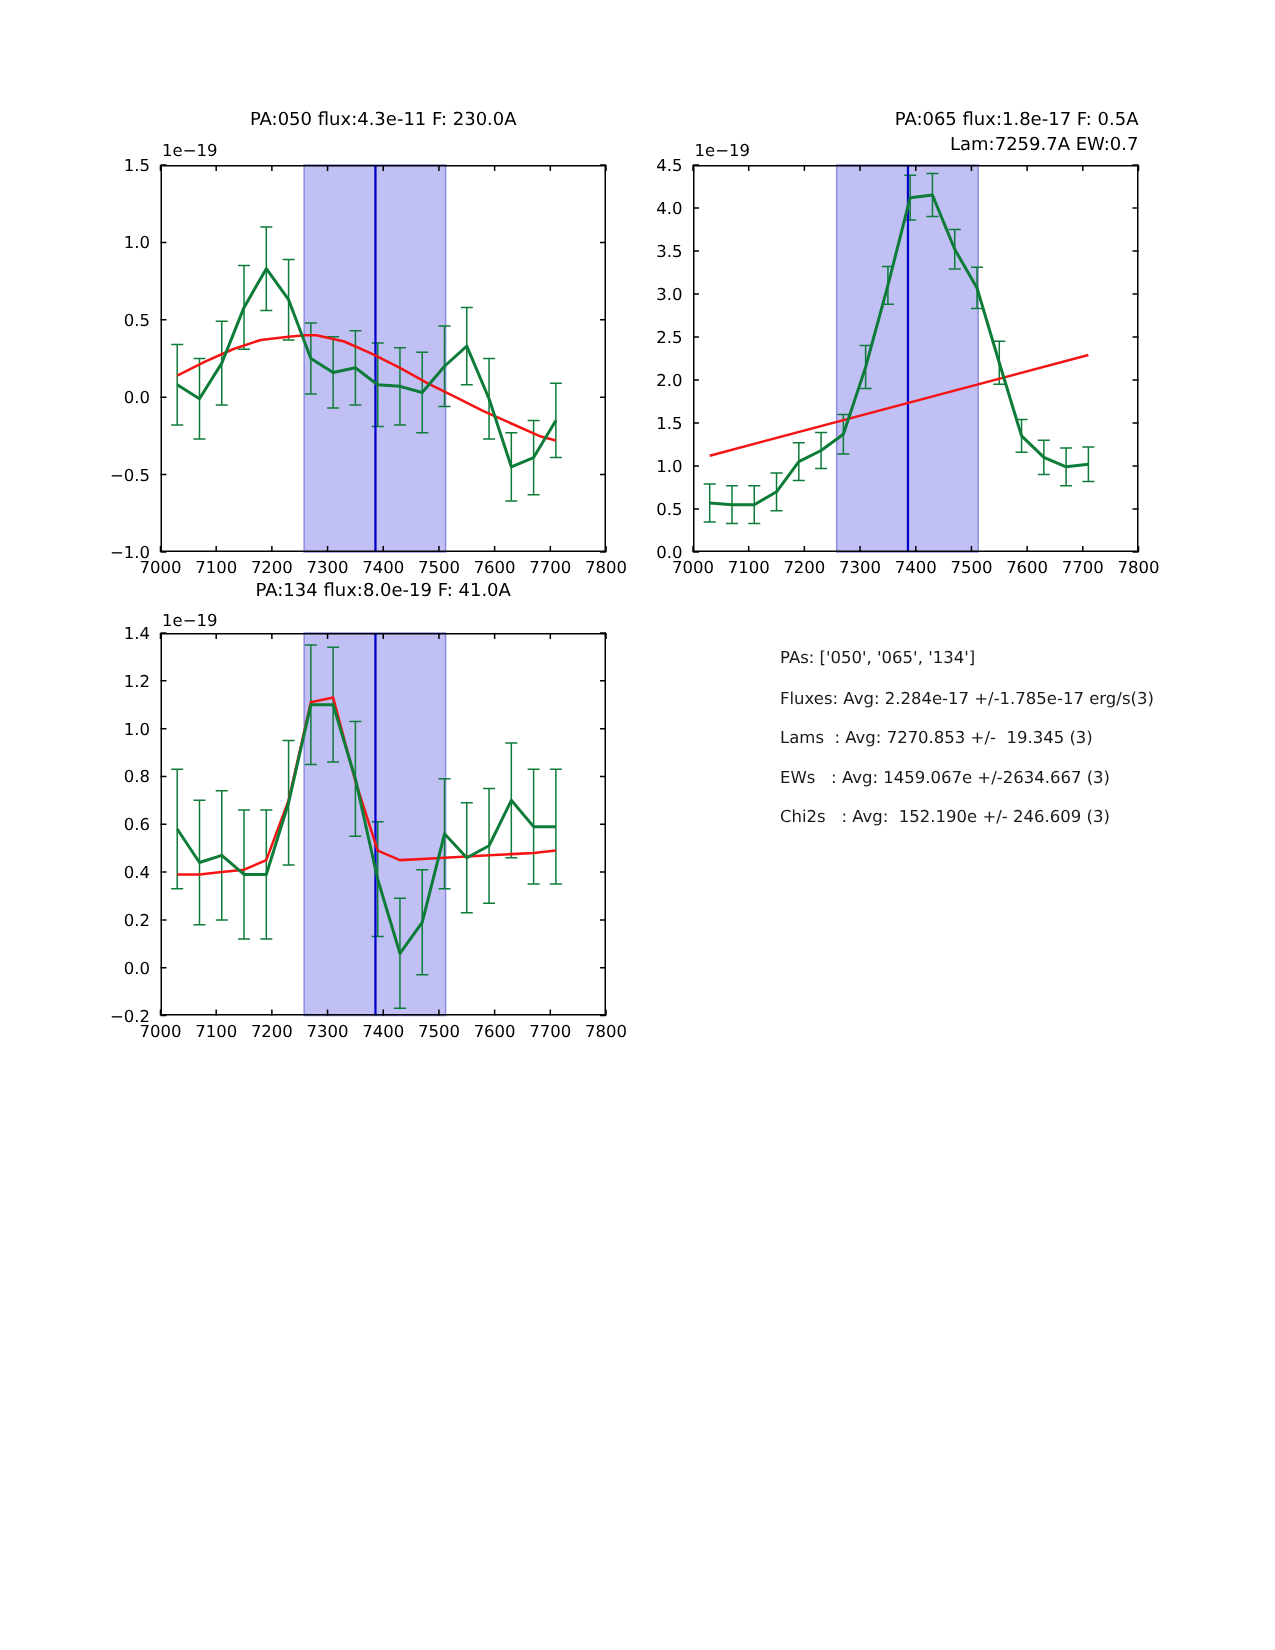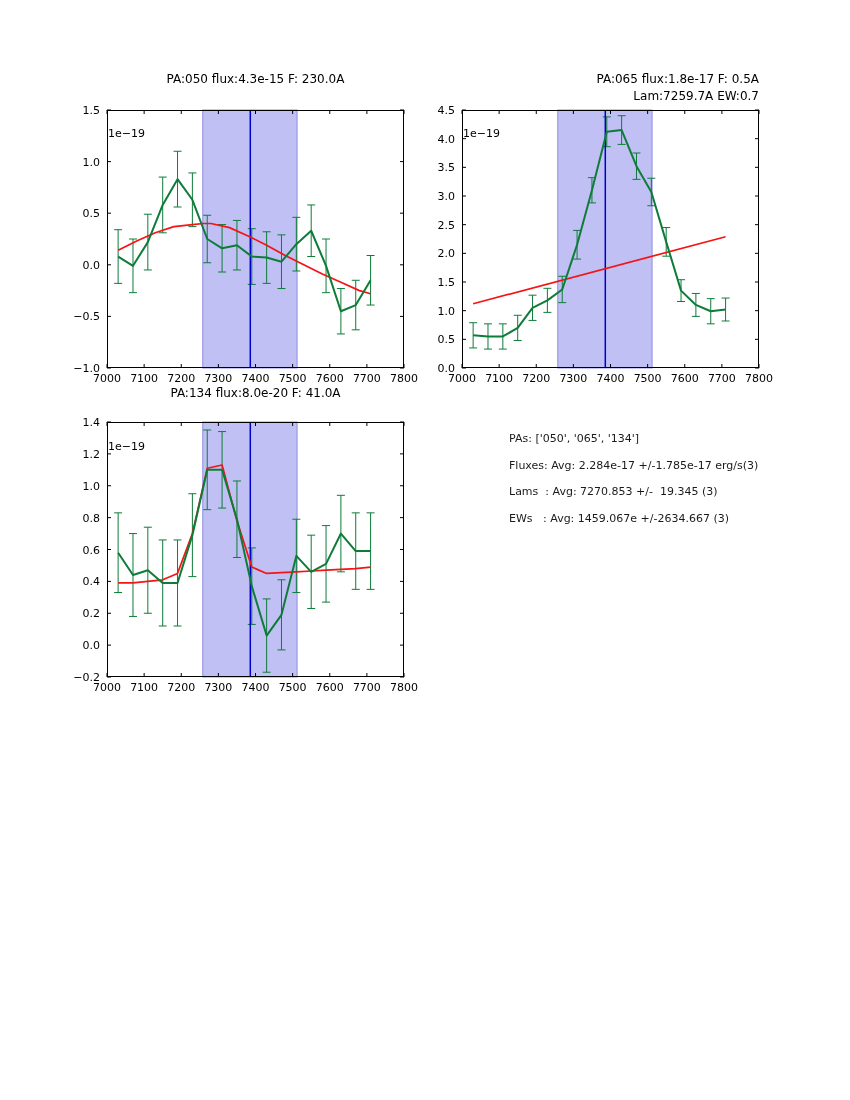--- a/index.html
+++ b/index.html
@@ -1,30 +1,30 @@
 <!DOCTYPE html>
 <html><head>
 <meta charset="utf-8">
 <style>
   html,body{margin:0;padding:0;background:#ffffff;}
   #figure{position:relative;width:850px;height:1100px;background:#ffffff;
           font-family:"DejaVu Sans","Liberation Sans",sans-serif;color:#000;overflow:hidden;}
   .plot-title{position:absolute;text-align:center;font-size:12px;line-height:17px;color:#000;}
-  .offset-label{position:absolute;font-size:11px;color:#000;margin-top:33px;}
+  .offset-label{position:absolute;font-size:11px;color:#000;}
   svg.axes{position:absolute;overflow:visible;}
   #stats{position:absolute;left:509px;top:432px;font-size:11px;color:#1a1a1a;}
-  #stats .stat-line{white-space:pre;height:26.5px;line-height:13px;}
+  #stats .stat-line{white-space:pre;height:26.5px;line-height:13px;margin-left:11px;}
 </style>
 </head>
 <body>
 
 <div id="figure">
 
   <div class="plot-title" style="left:107px;top:71px;width:297px;">
-    <div>PA:050 flux:4.3e-15 F: 230.0A</div>
+    <div>PA:050 flux:4.3e-11 F: 230.0A</div>
   </div>
   <div class="offset-label" style="left:108px;top:94px;">1e−19</div>
   <svg class="axes" width="297" height="258" style="left:107px;top:110px;">
       <rect x="95.7825" y="0" width="94.29750000000001" height="258" fill="#c0c0f4" stroke="#8d8de0" stroke-width="1"></rect>
       <path d="M11.1375 119.71199999999999L11.1375 173.37599999999998M7.137499999999999 119.71199999999999L15.1375 119.71199999999999M7.137499999999999 173.37599999999998L15.1375 173.37599999999998M25.987499999999997 129L25.987499999999997 182.664M21.987499999999997 129L29.987499999999997 129M21.987499999999997 182.664L29.987499999999997 182.664M40.837500000000006 104.232L40.837500000000006 159.95999999999998M36.837500000000006 104.232L44.837500000000006 104.232M36.837500000000006 159.95999999999998L44.837500000000006 159.95999999999998M55.6875 67.08000000000001L55.6875 122.80799999999999M51.6875 67.08000000000001L59.6875 67.08000000000001M51.6875 122.80799999999999L59.6875 122.80799999999999M70.5375 41.27999999999997L70.5375 97.00800000000001M66.5375 41.27999999999997L74.5375 41.27999999999997M66.5375 97.00800000000001L74.5375 97.00800000000001M85.38749999999999 62.952L85.38749999999999 116.61599999999999M81.38749999999999 62.952L89.38749999999999 62.952M81.38749999999999 116.61599999999999L89.38749999999999 116.61599999999999M100.23750000000001 105.26400000000001L100.23750000000001 152.736M96.23750000000001 105.26400000000001L104.23750000000001 105.26400000000001M96.23750000000001 152.736L104.23750000000001 152.736M115.0875 114.55199999999999L115.0875 162.024M111.0875 114.55199999999999L119.0875 114.55199999999999M111.0875 162.024L119.0875 162.024M129.9375 110.424L129.9375 159.95999999999998M125.9375 110.424L133.9375 110.424M125.9375 159.95999999999998L133.9375 159.95999999999998M144.7875 118.67999999999998L144.7875 174.40800000000002M140.7875 118.67999999999998L148.7875 118.67999999999998M140.7875 174.40800000000002L148.7875 174.40800000000002M159.6375 121.77599999999998L159.6375 173.37599999999998M155.6375 121.77599999999998L163.6375 121.77599999999998M155.6375 173.37599999999998L163.6375 173.37599999999998M174.4875 124.87199999999999L174.4875 178.536M170.4875 124.87199999999999L178.4875 124.87199999999999M170.4875 178.536L178.4875 178.536M189.33749999999998 107.328L189.33749999999998 160.99200000000002M185.33749999999998 107.328L193.33749999999998 107.328M185.33749999999998 160.99200000000002L193.33749999999998 160.99200000000002M204.1875 94.94399999999999L204.1875 146.54399999999998M200.1875 94.94399999999999L208.1875 94.94399999999999M200.1875 146.54399999999998L208.1875 146.54399999999998M219.03750000000002 129L219.03750000000002 182.664M215.03750000000002 129L223.03750000000002 129M215.03750000000002 182.664L223.03750000000002 182.664M233.8875 178.536L233.8875 223.94400000000002M229.8875 178.536L237.8875 178.536M229.8875 223.94400000000002L237.8875 223.94400000000002M248.7375 170.28L248.7375 219.816M244.7375 170.28L252.7375 170.28M244.7375 219.816L252.7375 219.816M263.5875 145.512L263.5875 195.048M259.5875 145.512L267.5875 145.512M259.5875 195.048L267.5875 195.048" stroke="#0e7c39" stroke-width="1" fill="none"></path>
       <line x1="143.3025" y1="0" x2="143.3025" y2="258" stroke="#0000cc" stroke-width="1.5"></line>
       <polyline points="11.1375,140.35199999999998 29.700000000000003,131.06400000000002 48.2625,122.80799999999999 66.825,116.61599999999999 85.38749999999999,114.55199999999999 96.525,113.52000000000001 103.94999999999999,113.52000000000001 122.51249999999999,117.64800000000002 141.075,125.904 159.6375,135.192 178.2,145.512 196.7625,154.8 215.325,164.08800000000002 233.8875,172.344 252.45,180.60000000000002 263.5875,183.69600000000003" fill="none" stroke="#f41414" stroke-width="1.7" stroke-linejoin="round"></polyline>
       <polyline points="11.1375,146.54399999999998 25.987499999999997,155.832 40.837500000000006,132.096 55.6875,94.94399999999999 70.5375,69.144 85.38749999999999,89.78400000000002 100.23750000000001,129 115.0875,138.288 129.9375,135.192 144.7875,146.54399999999998 159.6375,147.576 174.4875,151.704 189.33749999999998,134.16000000000003 204.1875,120.744 219.03750000000002,155.832 233.8875,201.24 248.7375,195.048 263.5875,170.28" fill="none" stroke="#0e7c39" stroke-width="2" stroke-linejoin="round"></polyline>
       <path d="M0 0L0 4M0 258L0 254M37.125 0L37.125 4M37.125 258L37.125 254M74.25 0L74.25 4M74.25 258L74.25 254M111.375 0L111.375 4M111.375 258L111.375 254M148.5 0L148.5 4M148.5 258L148.5 254M185.625 0L185.625 4M185.625 258L185.625 254M222.75 0L222.75 4M222.75 258L222.75 254M259.875 0L259.875 4M259.875 258L259.875 254M297 0L297 4M297 258L297 254M0 258L4 258M297 258L293 258M0 206.4L4 206.4M297 206.4L293 206.4M0 154.8L4 154.8M297 154.8L293 154.8M0 103.20000000000002L4 103.20000000000002M297 103.20000000000002L293 103.20000000000002M0 51.599999999999994L4 51.599999999999994M297 51.599999999999994L293 51.599999999999994M0 0L4 0M297 0L293 0" stroke="#000000" stroke-width="1" fill="none"></path>
       <text x="0" y="272" text-anchor="middle" font-size="11" fill="#000">7000</text>
@@ -73,21 +73,21 @@
       <text x="-7" y="147.33333333333334" text-anchor="end" font-size="11" fill="#000">2.0</text>
       <text x="-7" y="118.66666666666666" text-anchor="end" font-size="11" fill="#000">2.5</text>
       <text x="-7" y="90" text-anchor="end" font-size="11" fill="#000">3.0</text>
       <text x="-7" y="61.33333333333334" text-anchor="end" font-size="11" fill="#000">3.5</text>
       <text x="-7" y="32.666666666666686" text-anchor="end" font-size="11" fill="#000">4.0</text>
       <text x="-7" y="4" text-anchor="end" font-size="11" fill="#000">4.5</text>
       <rect x="0.5" y="0.5" width="296" height="257" fill="none" stroke="#000000" stroke-width="1"></rect>
     </svg>
 
   <div class="plot-title" style="left:107px;top:385px;width:297px;">
-    <div>PA:134 flux:8.0e-20 F: 41.0A</div>
+    <div>PA:134 flux:8.0e-19 F: 41.0A</div>
   </div>
   <div class="offset-label" style="left:108px;top:407px;">1e−19</div>
   <svg class="axes" width="297" height="255" style="left:107px;top:422px;">
       <rect x="95.7825" y="0" width="94.29750000000001" height="255" fill="#c0c0f4" stroke="#8d8de0" stroke-width="1"></rect>
       <path d="M11.1375 90.84375L11.1375 170.53125M7.137499999999999 90.84375L15.1375 90.84375M7.137499999999999 170.53125L15.1375 170.53125M25.987499999999997 111.5625L25.987499999999997 194.4375M21.987499999999997 111.5625L29.987499999999997 111.5625M21.987499999999997 194.4375L29.987499999999997 194.4375M40.837500000000006 105.1875L40.837500000000006 191.25M36.837500000000006 105.1875L44.837500000000006 105.1875M36.837500000000006 191.25L44.837500000000006 191.25M55.6875 117.93749999999997L55.6875 204M51.6875 117.93749999999997L59.6875 117.93749999999997M51.6875 204L59.6875 204M70.5375 117.93749999999997L70.5375 204M66.5375 117.93749999999997L74.5375 117.93749999999997M66.5375 204L74.5375 204M85.38749999999999 71.71875L85.38749999999999 154.59375M81.38749999999999 71.71875L89.38749999999999 71.71875M81.38749999999999 154.59375L89.38749999999999 154.59375M100.23750000000001 7.968749999999972L100.23750000000001 87.65624999999997M96.23750000000001 7.968749999999972L104.23750000000001 7.968749999999972M96.23750000000001 87.65624999999997L104.23750000000001 87.65624999999997M115.0875 9.562499999999972L115.0875 86.06249999999997M111.0875 9.562499999999972L119.0875 9.562499999999972M111.0875 86.06249999999997L119.0875 86.06249999999997M129.9375 58.96875L129.9375 135.46875M125.9375 58.96875L133.9375 58.96875M125.9375 135.46875L133.9375 135.46875M144.7875 125.90624999999997L144.7875 202.40625M140.7875 125.90624999999997L148.7875 125.90624999999997M140.7875 202.40625L148.7875 202.40625M159.6375 176.90625L159.6375 250.21875M155.6375 176.90625L163.6375 176.90625M155.6375 250.21875L163.6375 250.21875M174.4875 157.78124999999997L174.4875 227.90625M170.4875 157.78124999999997L178.4875 157.78124999999997M170.4875 227.90625L178.4875 227.90625M189.33749999999998 97.21875L189.33749999999998 170.53125M185.33749999999998 97.21875L193.33749999999998 97.21875M185.33749999999998 170.53125L193.33749999999998 170.53125M204.1875 113.15624999999997L204.1875 186.46875M200.1875 113.15624999999997L208.1875 113.15624999999997M200.1875 186.46875L208.1875 186.46875M219.03750000000002 103.59375L219.03750000000002 180.09375M215.03750000000002 103.59375L223.03750000000002 103.59375M215.03750000000002 180.09375L223.03750000000002 180.09375M233.8875 73.3125L233.8875 149.8125M229.8875 73.3125L237.8875 73.3125M229.8875 149.8125L237.8875 149.8125M248.7375 90.84375L248.7375 167.34375M244.7375 90.84375L252.7375 90.84375M244.7375 167.34375L252.7375 167.34375M263.5875 90.84375L263.5875 167.34375M259.5875 90.84375L267.5875 90.84375M259.5875 167.34375L267.5875 167.34375" stroke="#0e7c39" stroke-width="1" fill="none"></path>
       <line x1="143.3025" y1="0" x2="143.3025" y2="255" stroke="#0000cc" stroke-width="1.5"></line>
       <polyline points="11.1375,160.96875 25.987499999999997,160.96875 40.837500000000006,159.37499999999997 55.6875,157.78125 70.5375,151.40625 85.38749999999999,111.5625 100.23750000000001,46.21874999999997 115.0875,43.03125000000003 129.9375,98.8125 144.7875,145.03125 159.6375,151.40625 174.4875,150.609375 189.33749999999998,149.8125 204.1875,149.015625 219.03750000000002,148.21875 233.8875,147.421875 248.7375,146.625 263.5875,145.03125" fill="none" stroke="#f41414" stroke-width="1.7" stroke-linejoin="round"></polyline>
       <polyline points="11.1375,130.6875 25.987499999999997,153 40.837500000000006,148.21875 55.6875,160.96875 70.5375,160.96875 85.38749999999999,113.15625 100.23750000000001,47.81249999999997 115.0875,47.81249999999997 129.9375,97.21875 144.7875,164.15625 159.6375,213.5625 174.4875,192.84375 189.33749999999998,133.875 204.1875,149.8125 219.03750000000002,141.84375 233.8875,111.5625 248.7375,129.09375 263.5875,129.09375" fill="none" stroke="#0e7c39" stroke-width="2" stroke-linejoin="round"></polyline>
       <path d="M0 0L0 4M0 255L0 251M37.125 0L37.125 4M37.125 255L37.125 251M74.25 0L74.25 4M74.25 255L74.25 251M111.375 0L111.375 4M111.375 255L111.375 251M148.5 0L148.5 4M148.5 255L148.5 251M185.625 0L185.625 4M185.625 255L185.625 251M222.75 0L222.75 4M222.75 255L222.75 251M259.875 0L259.875 4M259.875 255L259.875 251M297 0L297 4M297 255L297 251M0 255L4 255M297 255L293 255M0 223.125L4 223.125M297 223.125L293 223.125M0 191.25L4 191.25M297 191.25L293 191.25M0 159.37499999999997L4 159.37499999999997M297 159.37499999999997L293 159.37499999999997M0 127.49999999999997L4 127.49999999999997M297 127.49999999999997L293 127.49999999999997M0 95.625L4 95.625M297 95.625L293 95.625M0 63.75L4 63.75M297 63.75L293 63.75M0 31.875L4 31.875M297 31.875L293 31.875M0 0L4 0M297 0L293 0" stroke="#000000" stroke-width="1" fill="none"></path>
       <text x="0" y="269" text-anchor="middle" font-size="11" fill="#000">7000</text>
@@ -109,15 +109,16 @@
       <text x="-7" y="35.875" text-anchor="end" font-size="11" fill="#000">1.2</text>
       <text x="-7" y="4" text-anchor="end" font-size="11" fill="#000">1.4</text>
       <rect x="0.5" y="0.5" width="296" height="254" fill="none" stroke="#000000" stroke-width="1"></rect>
     </svg>
 
   <div id="stats">
     <div class="stat-line">PAs: ['050', '065', '134']</div>
     <div class="stat-line">Fluxes: Avg: 2.284e-17 +/-1.785e-17 erg/s(3)</div>
     <div class="stat-line">Lams  : Avg: 7270.853 +/-  19.345 (3)</div>
     <div class="stat-line">EWs   : Avg: 1459.067e +/-2634.667 (3)</div>
+    <div class="stat-line">Chi2s   : Avg:  152.190e +/- 246.609 (3)</div>
   </div>
 
 </div>
 
 </body></html>

